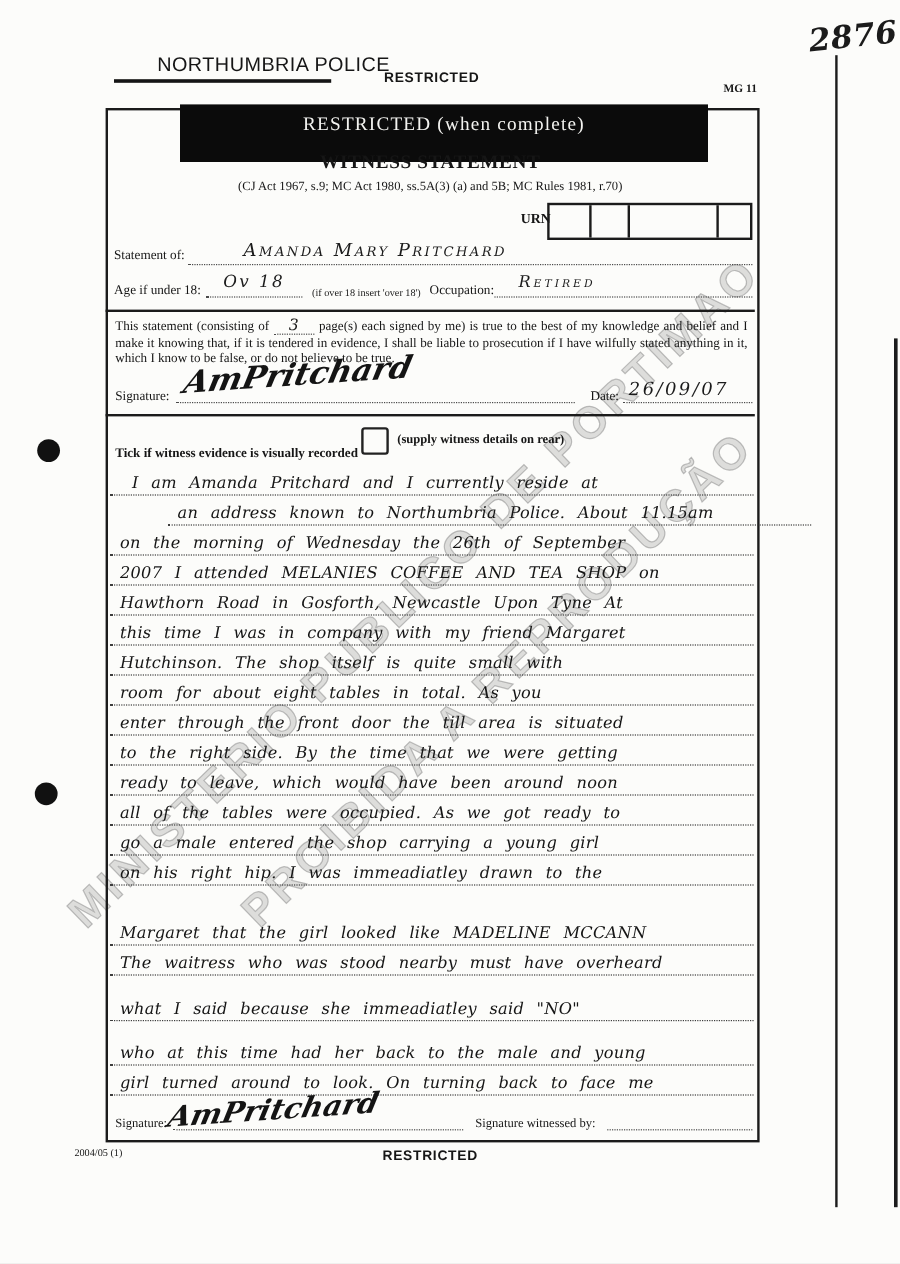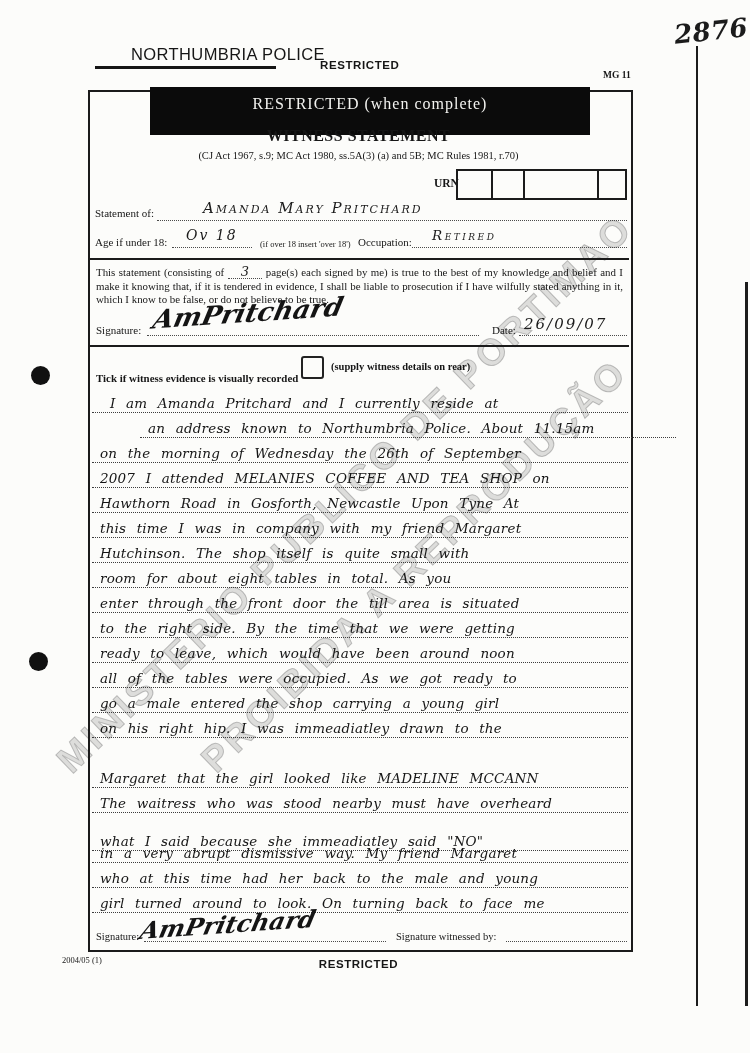--- a/index.html
+++ b/index.html
@@ -173,23 +173,20 @@
     </div>
   <div class="bl" style="top:763px;">
       <span>Margaret that the girl looked like MADELINE MCCANN</span>
     </div>
   <div class="bl" style="top:788px;">
       <span>The waitress who was stood nearby must have overheard</span>
     </div>
   <div class="bl" style="top:802px;margin-top:24px;">
       <span>what I said because she immeadiatley said "NO"</span>
     </div>
-  <div class="bl" style="top:838px;">
-      <span>in a very abrupt dismissive way. My friend Margaret</span>
-    </div>
   <div class="bl" style="top:863px;">
       <span>who at this time had her back to the male and young</span>
     </div>
   <div class="bl" style="top:888px;">
       <span>girl turned around to look. On turning back to face me</span>
     </div>
 
   <div class="abs lbl" style="left:96px;top:931px;font-size:10.5px;">Signature:</div>
   <div class="abs dotline" style="left:144px;top:925px;width:242px;height:16px;"></div>
   <div class="abs" style="left:142px;top:910px;"><span class="sig" style="font-size:24px;">AmPritchard</span></div>

